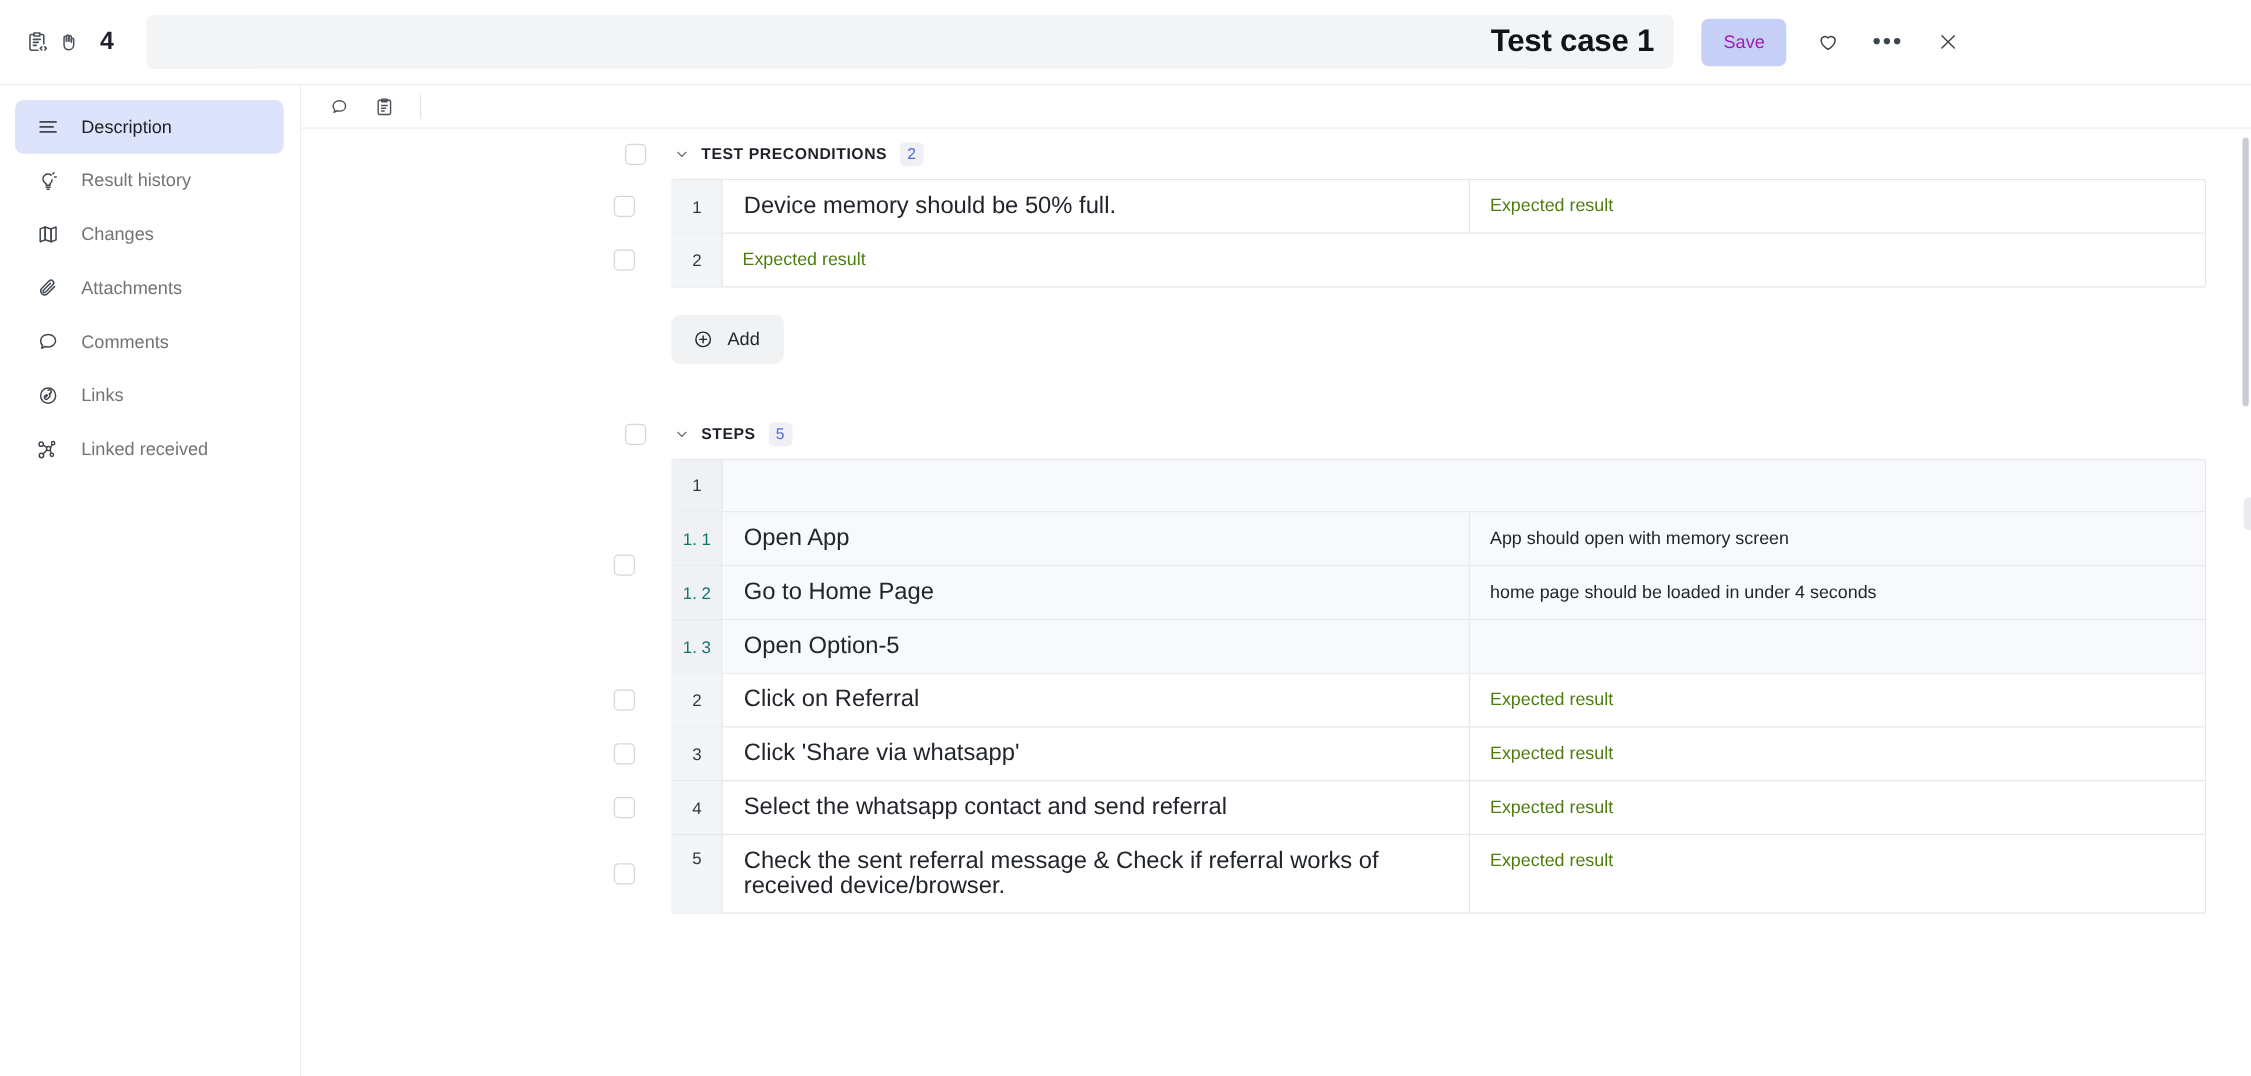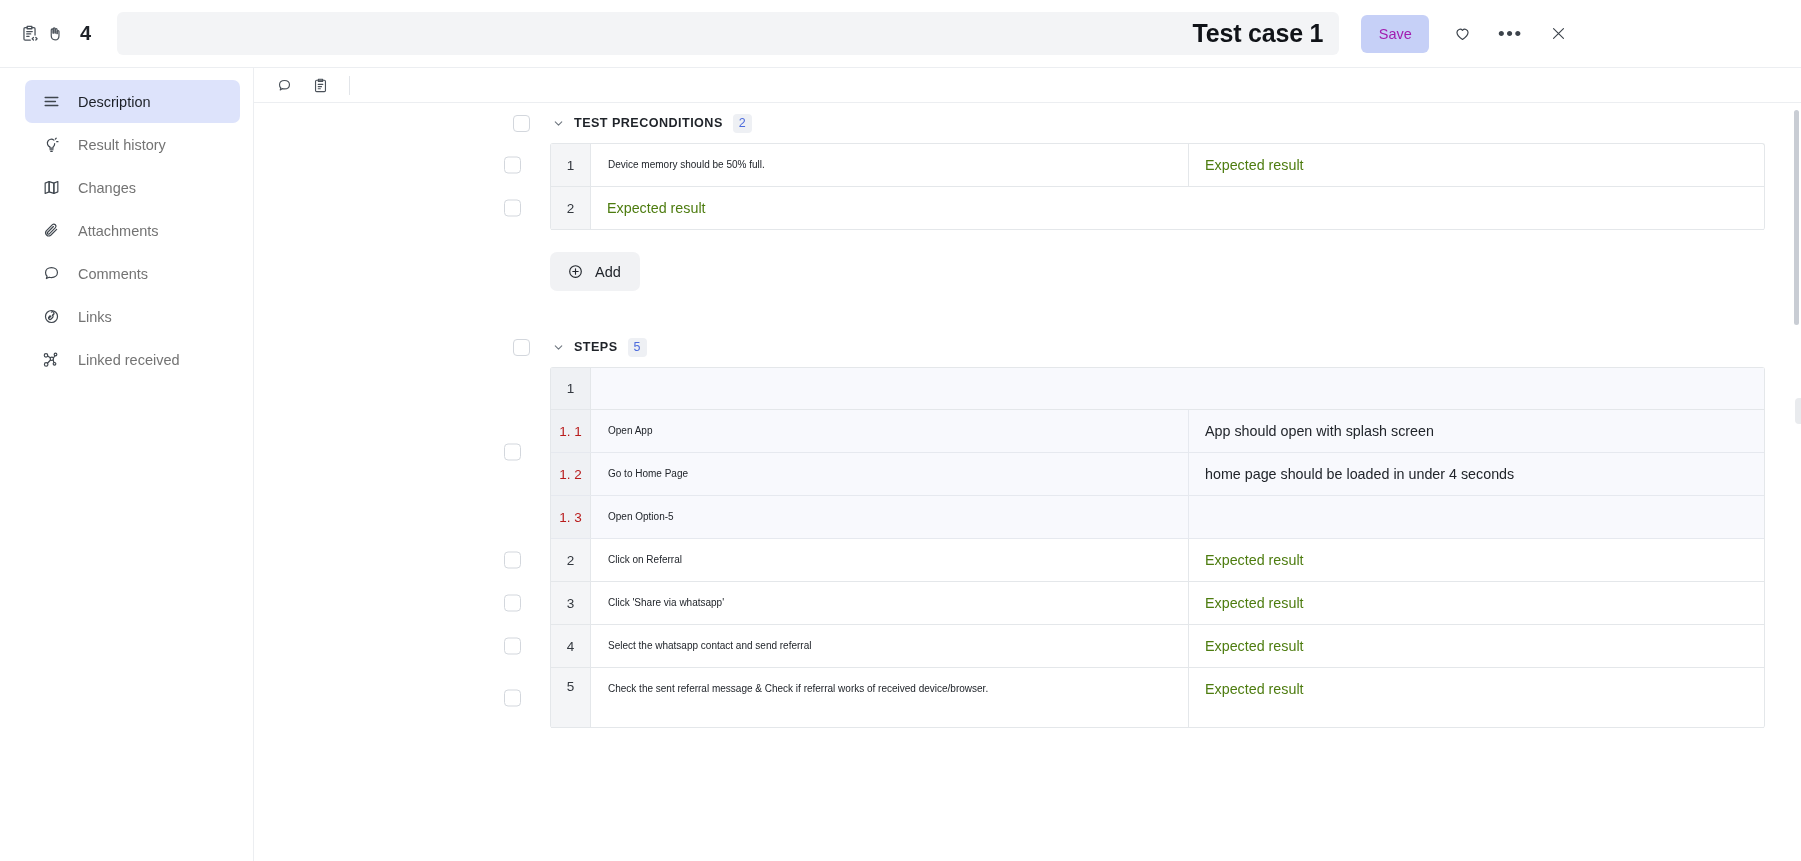--- a/index.html
+++ b/index.html
@@ -73,21 +73,21 @@
   }
   .tb-right .tb-icon { width: 30px; height: 30px; color:#3c434b; }
   .dots {
     letter-spacing: 1.5px;
     font-size: 19px;
     line-height: 10px;
     color: #3c434b;
   }
 
   
-  .body-wrap { display: flex; height: 793px; padding-left: 13px; }
+  .body-wrap { display: flex; height: 793px; }
 
   
   .sidebar {
     width: 241px;
     flex: 0 0 241px;
     border-right: 1px solid #eceef1;
     padding-top: 12px;
     background: #ffffff;
   }
   .side-item {
@@ -202,21 +202,21 @@
     display: flex;
     align-items: center;
     justify-content: center;
     font-size: 13.5px;
     color: #33383f;
   }
   .tcell-action {
     flex: 0 0 598px;
     width: 598px;
     padding: 11px 16px 11px 17px;
-    font-size: 10px;
+    font-size: 19px;
     color: #21252b;
     line-height: 20px;
     border-right: 1px solid #e4e7ea;
     display: flex;
     align-items: center;
   }
   .tcell-expected {
     flex: 1 1 auto;
     padding: 11px 16px;
     font-size: 14.3px;
@@ -258,21 +258,21 @@
   }
   .shared-label {
     font-size: 13.6px;
     color: #1f2329;
   }
   .shared-ref {
     font-size: 13.6px;
     color: #3d5edb;
     margin-left: 6px;
   }
-  .substep .tnum { background: #eff1f4; color:#b91c1c; }
+  .substep .tnum { background: #eff1f4; color:#0f766e; }
   .substep .tcell-action,
   .substep .tcell-expected { background: #f8f9fd; }
   .substep .tcell-action { border-right-color:#e6e9ef; }
   .substep { border-bottom-color: #e6e9ef; }
 
   
   .add-wrap { margin-left: 296px; padding: 22px 0 0 0; }
   .add-btn {
     display: inline-flex;
     align-items: center;
@@ -505,21 +505,21 @@
       <div class="tbl">
 
         <div class="shared-head">
           <div class="tnum">1</div>
         </div>
 
         <div class="trow substep">
           <span class="row-check" style="top:100%;"></span>
           <div class="tnum">1. 1</div>
           <div class="tcell-action">Open App</div>
-          <div class="tcell-expected">App should open with splash screen</div>
+          <div class="tcell-expected">App should open with memory screen</div>
         </div>
         <div class="trow substep">
           <div class="tnum">1. 2</div>
           <div class="tcell-action">Go to Home Page</div>
           <div class="tcell-expected">home page should be loaded in under 4 seconds</div>
         </div>
         <div class="trow substep">
           <div class="tnum">1. 3</div>
           <div class="tcell-action">Open Option-5</div>
           <div class="tcell-expected"></div>

